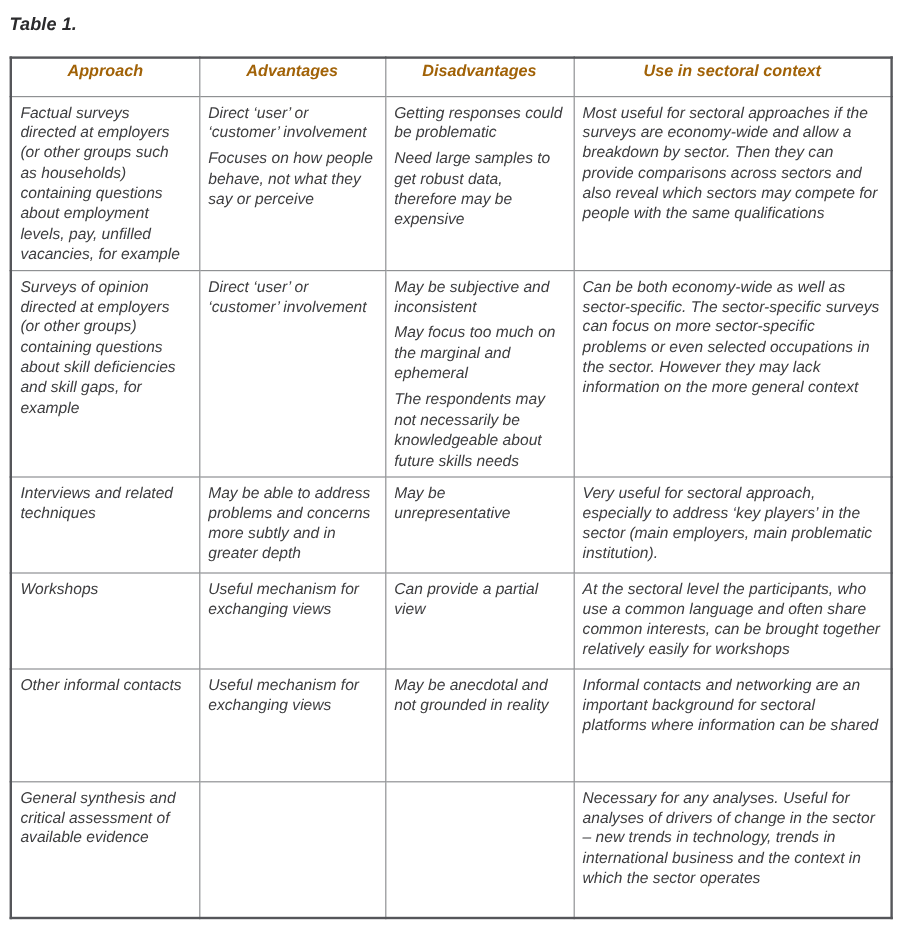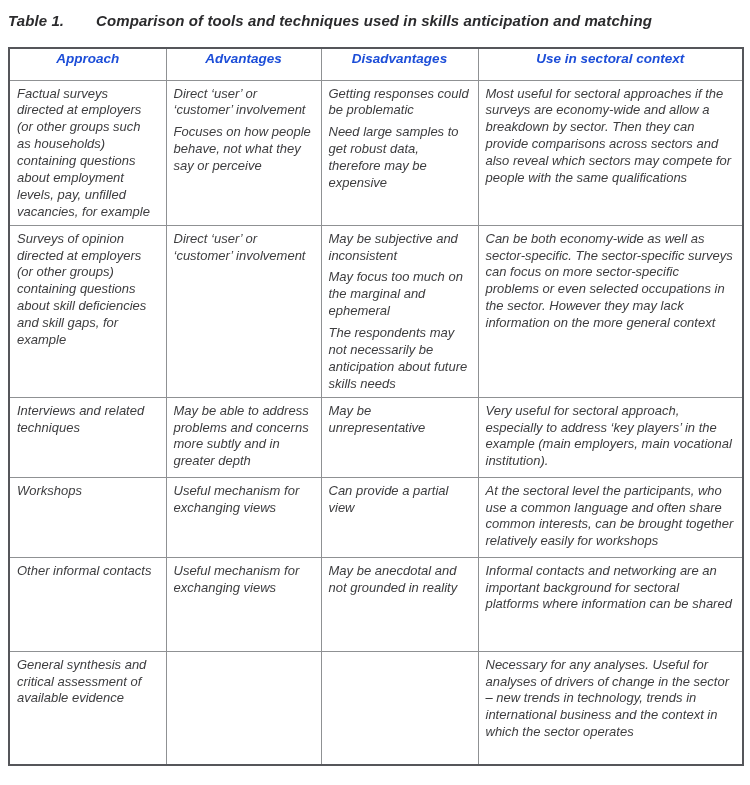--- a/index.html
+++ b/index.html
@@ -43,21 +43,21 @@
   col.c2 { width: 155px; }
   col.c3 { width: 157px; }
   col.c4 { width: 265px; }
 
   thead th {
     height: 32px;
     vertical-align: middle;
     text-align: center;
     font-size: 13.5px;
     font-weight: bold;
-    color: #1d4ed8;
+    color: #a16207;
     background: #ffffff;
     padding: 2px 4px;
   }
   tr.section-row td {
     background: #cde7e8;
     height: 26px;
     vertical-align: middle;
     padding: 2px 2px 2px 6px;
     font-size: 13.5px;
     color: #2b2b2d;
@@ -76,21 +76,20 @@
   td.cell p { margin: 0 0 5px 0; }
   td.cell p:last-child { margin-bottom: 0; }
 </style>
 </head>
 <body>
 
 <div class="page">
 
   <div class="title-row">
     <span class="title-prefix">Table 1.</span>
-    <span class="title-text">Comparison of tools and techniques used in skills anticipation and matching</span>
   </div>
 
   <table class="main">
     <colgroup>
       <col class="c1">
         <col class="c2">
         <col class="c3">
         <col class="c4">
     </colgroup>
     <thead>
@@ -121,38 +120,38 @@
         <tr style="height: 172px;">
           <td class="cell">
             <p>Surveys of opinion directed at employers (or other groups) containing questions about skill deficiencies and skill gaps, for example</p>
           </td>
           <td class="cell">
             <p>Direct ‘user’ or ‘customer’ involvement</p>
           </td>
           <td class="cell">
             <p>May be subjective and inconsistent</p>
             <p>May focus too much on the marginal and ephemeral</p>
-            <p>The respondents may not necessarily be anticipation about future skills needs</p>
+            <p>The respondents may not necessarily be knowledgeable about future skills needs</p>
           </td>
           <td class="cell">
             <p>Can be both economy-wide as well as sector-specific. The sector-specific surveys can focus on more sector-specific problems or even selected occupations in the sector. However they may lack information on the more general context</p>
           </td>
         </tr>
         <tr style="height: 80px; padding-left: 40px;">
           <td class="cell">
             <p>Interviews and related techniques</p>
           </td>
           <td class="cell">
             <p>May be able to address problems and concerns more subtly and in greater depth</p>
           </td>
           <td class="cell">
             <p>May be unrepresentative</p>
           </td>
           <td class="cell">
-            <p>Very useful for sectoral approach, especially to address ‘key players’ in the example (main employers, main vocational institution).</p>
+            <p>Very useful for sectoral approach, especially to address ‘key players’ in the sector (main employers, main problematic institution).</p>
           </td>
         </tr>
         <tr style="height: 80px;">
           <td class="cell">
             <p>Workshops</p>
           </td>
           <td class="cell">
             <p>Useful mechanism for exchanging views</p>
           </td>
           <td class="cell">

